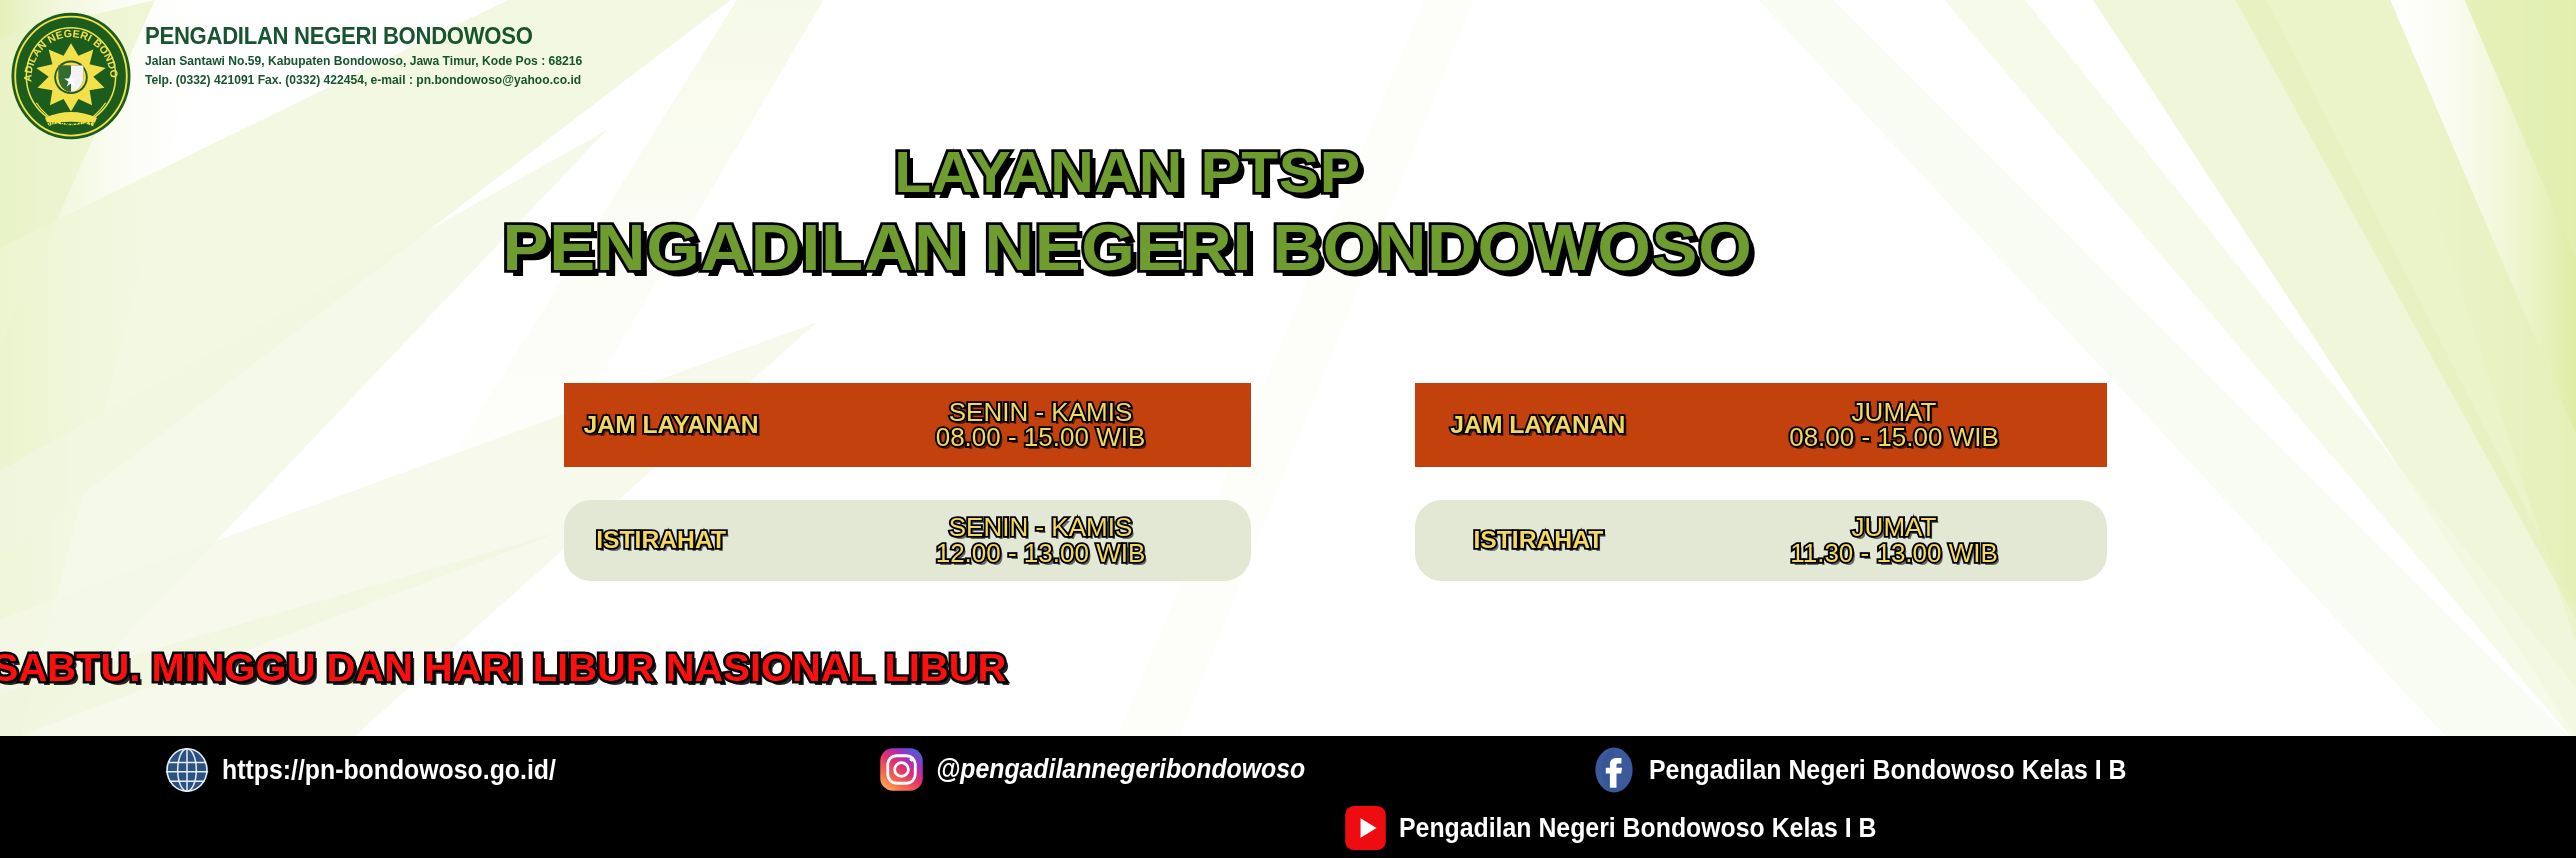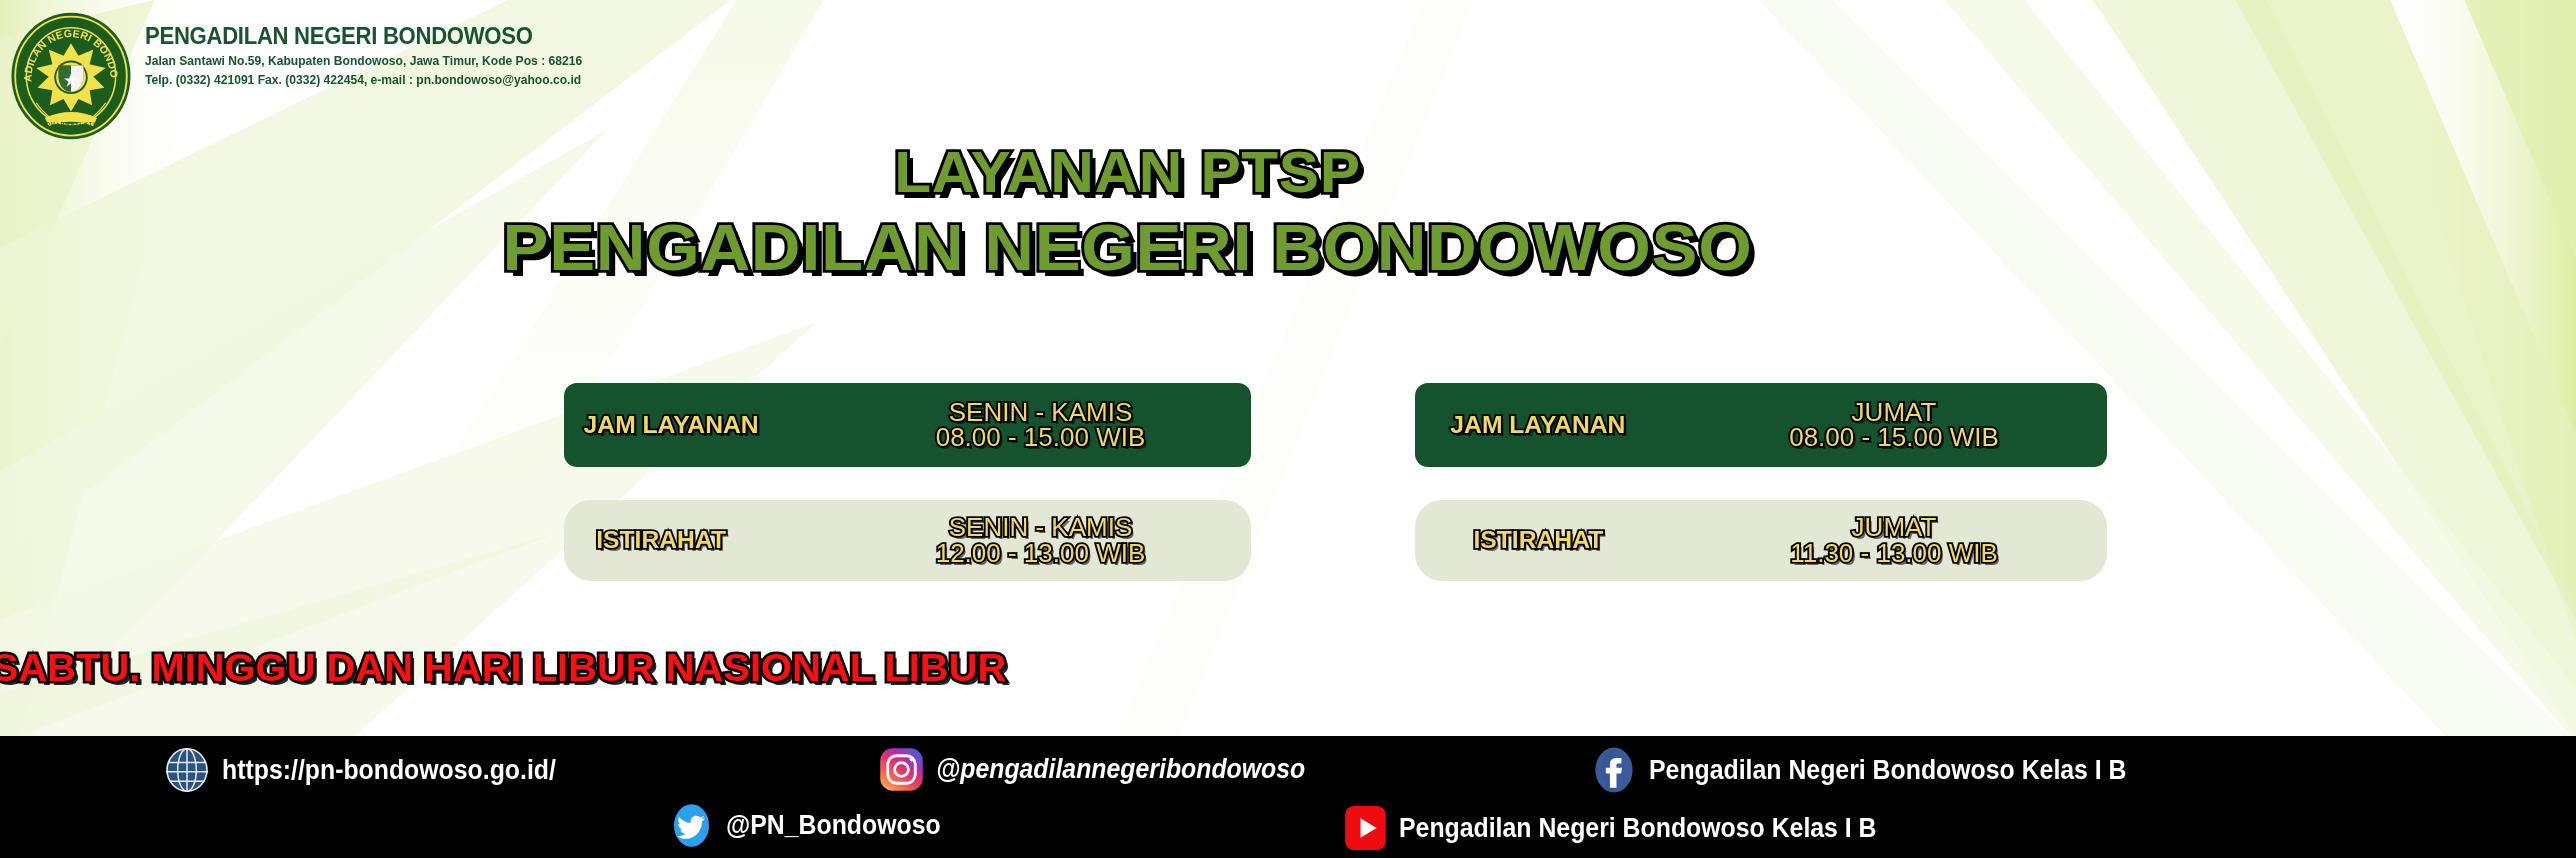--- a/index.html
+++ b/index.html
@@ -58,21 +58,21 @@
   }
   #title-l1 { font-size:57px; transform:scaleX(1.06); }
   #title-l2 { font-size:65px; margin-top:13.6px; transform:scaleX(1.06); }
 
   
   .sched-box {
     position:absolute;
     display:flex; align-items:center;
     z-index:5;
   }
-  .box-blue  { background:#14532d;border-radius:13px; }
+  .box-blue  { background:#c2410c; }
   .box-green { background:#e2e8d3;border-radius:27px; }
 
   .sched-left {
     flex:0 0 auto;
     font-weight:bold;
     color:#f2d863;
     font-size:23.5px;
     -webkit-text-stroke:3.7px #000;
     paint-order:stroke fill;
     text-shadow:2.5px 2.5px 0 rgba(0,0,0,0.55);
@@ -305,35 +305,20 @@
         <svg width="46" height="46" viewBox="0 0 74 74" aria-hidden="true">
           <ellipse cx="37" cy="37" rx="30" ry="36" fill="#3a5a9b"></ellipse>
           <path d="M37,3 a30,36 0 0 0 0,68 z" fill="#35538f" opacity="0.55"></path>
           <path d="M42.5,26.5 h6.5 v-9 h-8.4 c-6.4,0 -10.2,3.8 -10.2,10.4 v5.6 h-6.6 v9.2 h6.6 v22.8
                    h10.6 v-22.8 h7.6 l1.3,-9.2 h-8.9 v-4.3 c0,-1.9 0.9,-2.7 3.5,-2.7 z" fill="#ffffff"></path>
         </svg>
       </span>
       <span class="f-label">Pengadilan Negeri Bondowoso Kelas I B</span>
     </div>
 
-    <div class="f-item" id="f-tw">
-      <span class="f-icon">
-        <svg width="45" height="45" viewBox="0 0 72 72" aria-hidden="true">
-          <ellipse cx="36" cy="36" rx="28" ry="34" fill="#2ca0ed"></ellipse>
-          <path d="M57,24.5 c-1.6,0.7 -3.3,1.2 -5.1,1.4 1.8,-1.1 3.2,-2.9 3.9,-5
-                   -1.7,1 -3.6,1.8 -5.6,2.2 -1.6,-1.8 -4,-2.9 -6.6,-2.9 -5,0 -9.1,4.2 -9.1,9.4
-                   0,0.7 0.1,1.5 0.2,2.2 -7.6,-0.4 -14.3,-4.1 -18.8,-9.9 -0.8,1.4 -1.2,3 -1.2,4.7
-                   0,3.3 1.6,6.1 4.1,7.8 -1.5,0 -2.9,-0.5 -4.1,-1.2 v0.1 c0,4.5 3.2,8.3 7.3,9.2
-                   -0.8,0.2 -1.6,0.3 -2.4,0.3 -0.6,0 -1.2,-0.1 -1.7,-0.2 1.2,3.7 4.5,6.4 8.5,6.5
-                   -3.1,2.5 -7,4 -11.3,4 -0.7,0 -1.5,0 -2.2,-0.1 4,2.7 8.8,4.2 13.9,4.2
-                   16.7,0 25.8,-14.2 25.8,-26.5 v-1.2 c1.8,-1.3 3.3,-3 4.4,-4.9 z" fill="#ffffff"></path>
-        </svg>
-      </span>
-      <span class="f-label">@PN_Bondowoso</span>
-    </div>
 
     <div class="f-item" id="f-yt">
       <span class="f-icon">
         <svg width="43" height="50" viewBox="0 0 70 80" aria-hidden="true">
           <rect x="2" y="4" width="66" height="72" rx="14" fill="#ef0c10"></rect>
           <polygon points="27,24 53,40 27,56" fill="#ffffff"></polygon>
         </svg>
       </span>
       <span class="f-label">Pengadilan Negeri Bondowoso Kelas I B</span>
     </div>

